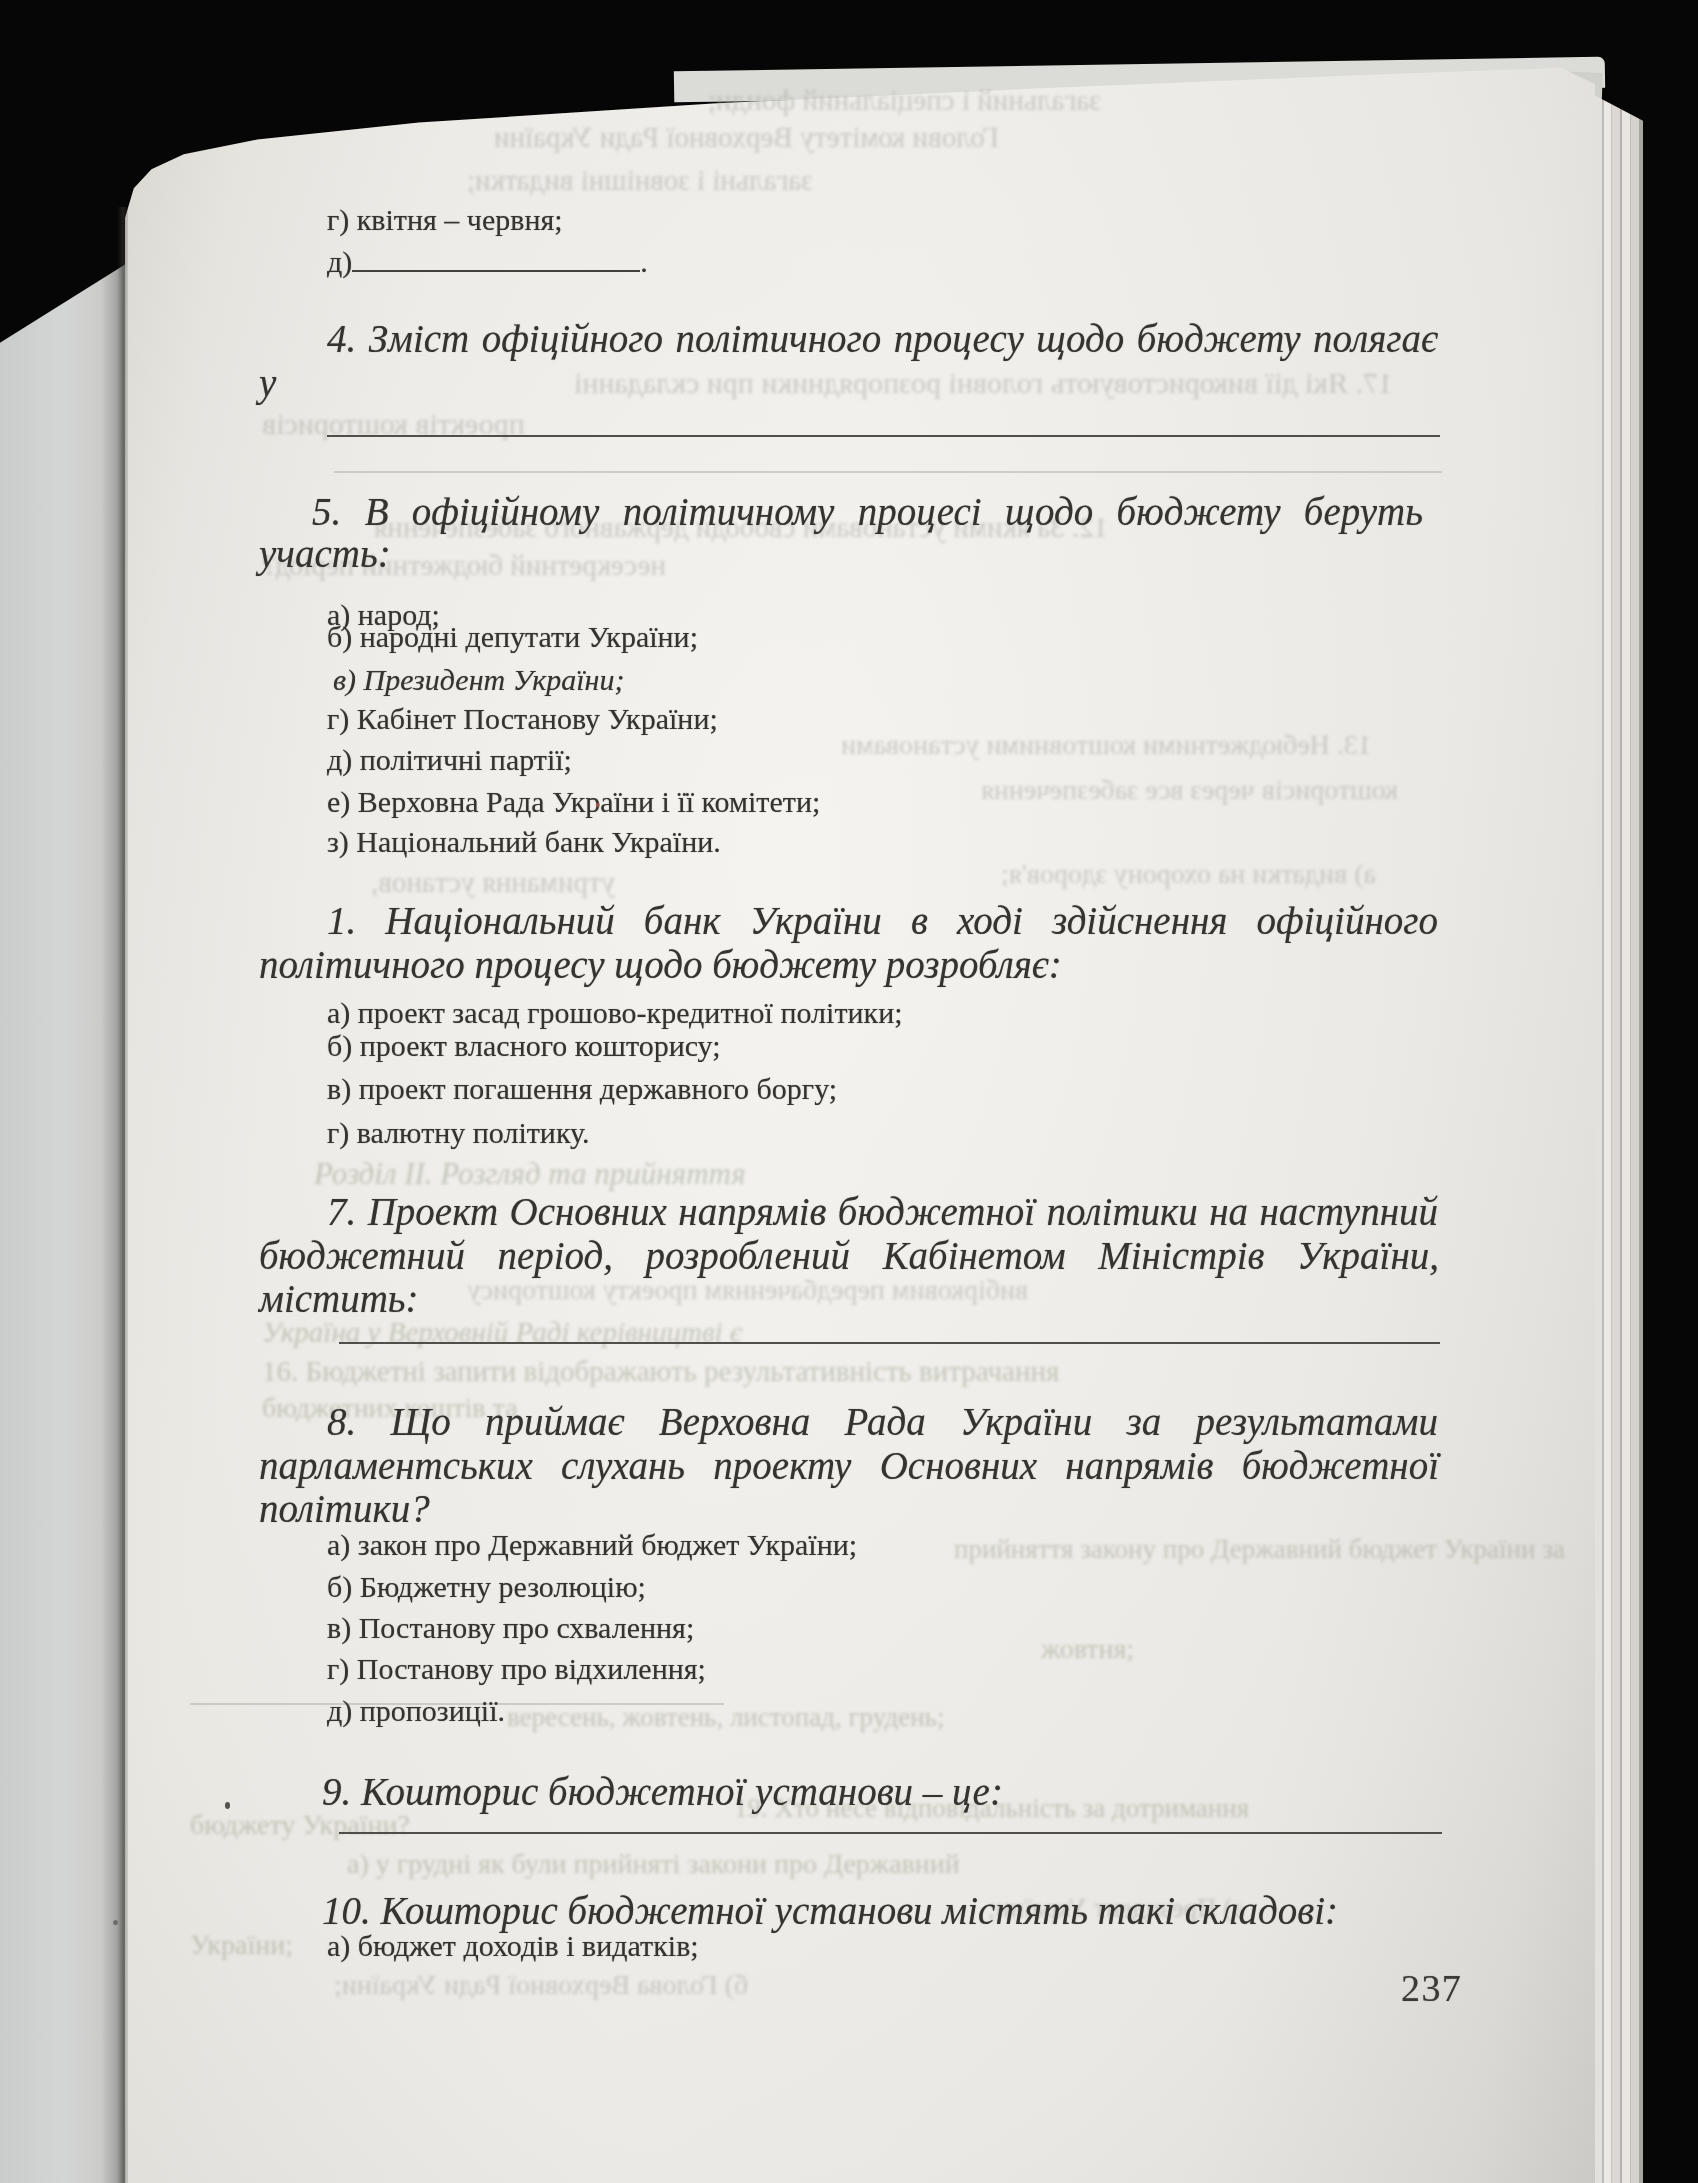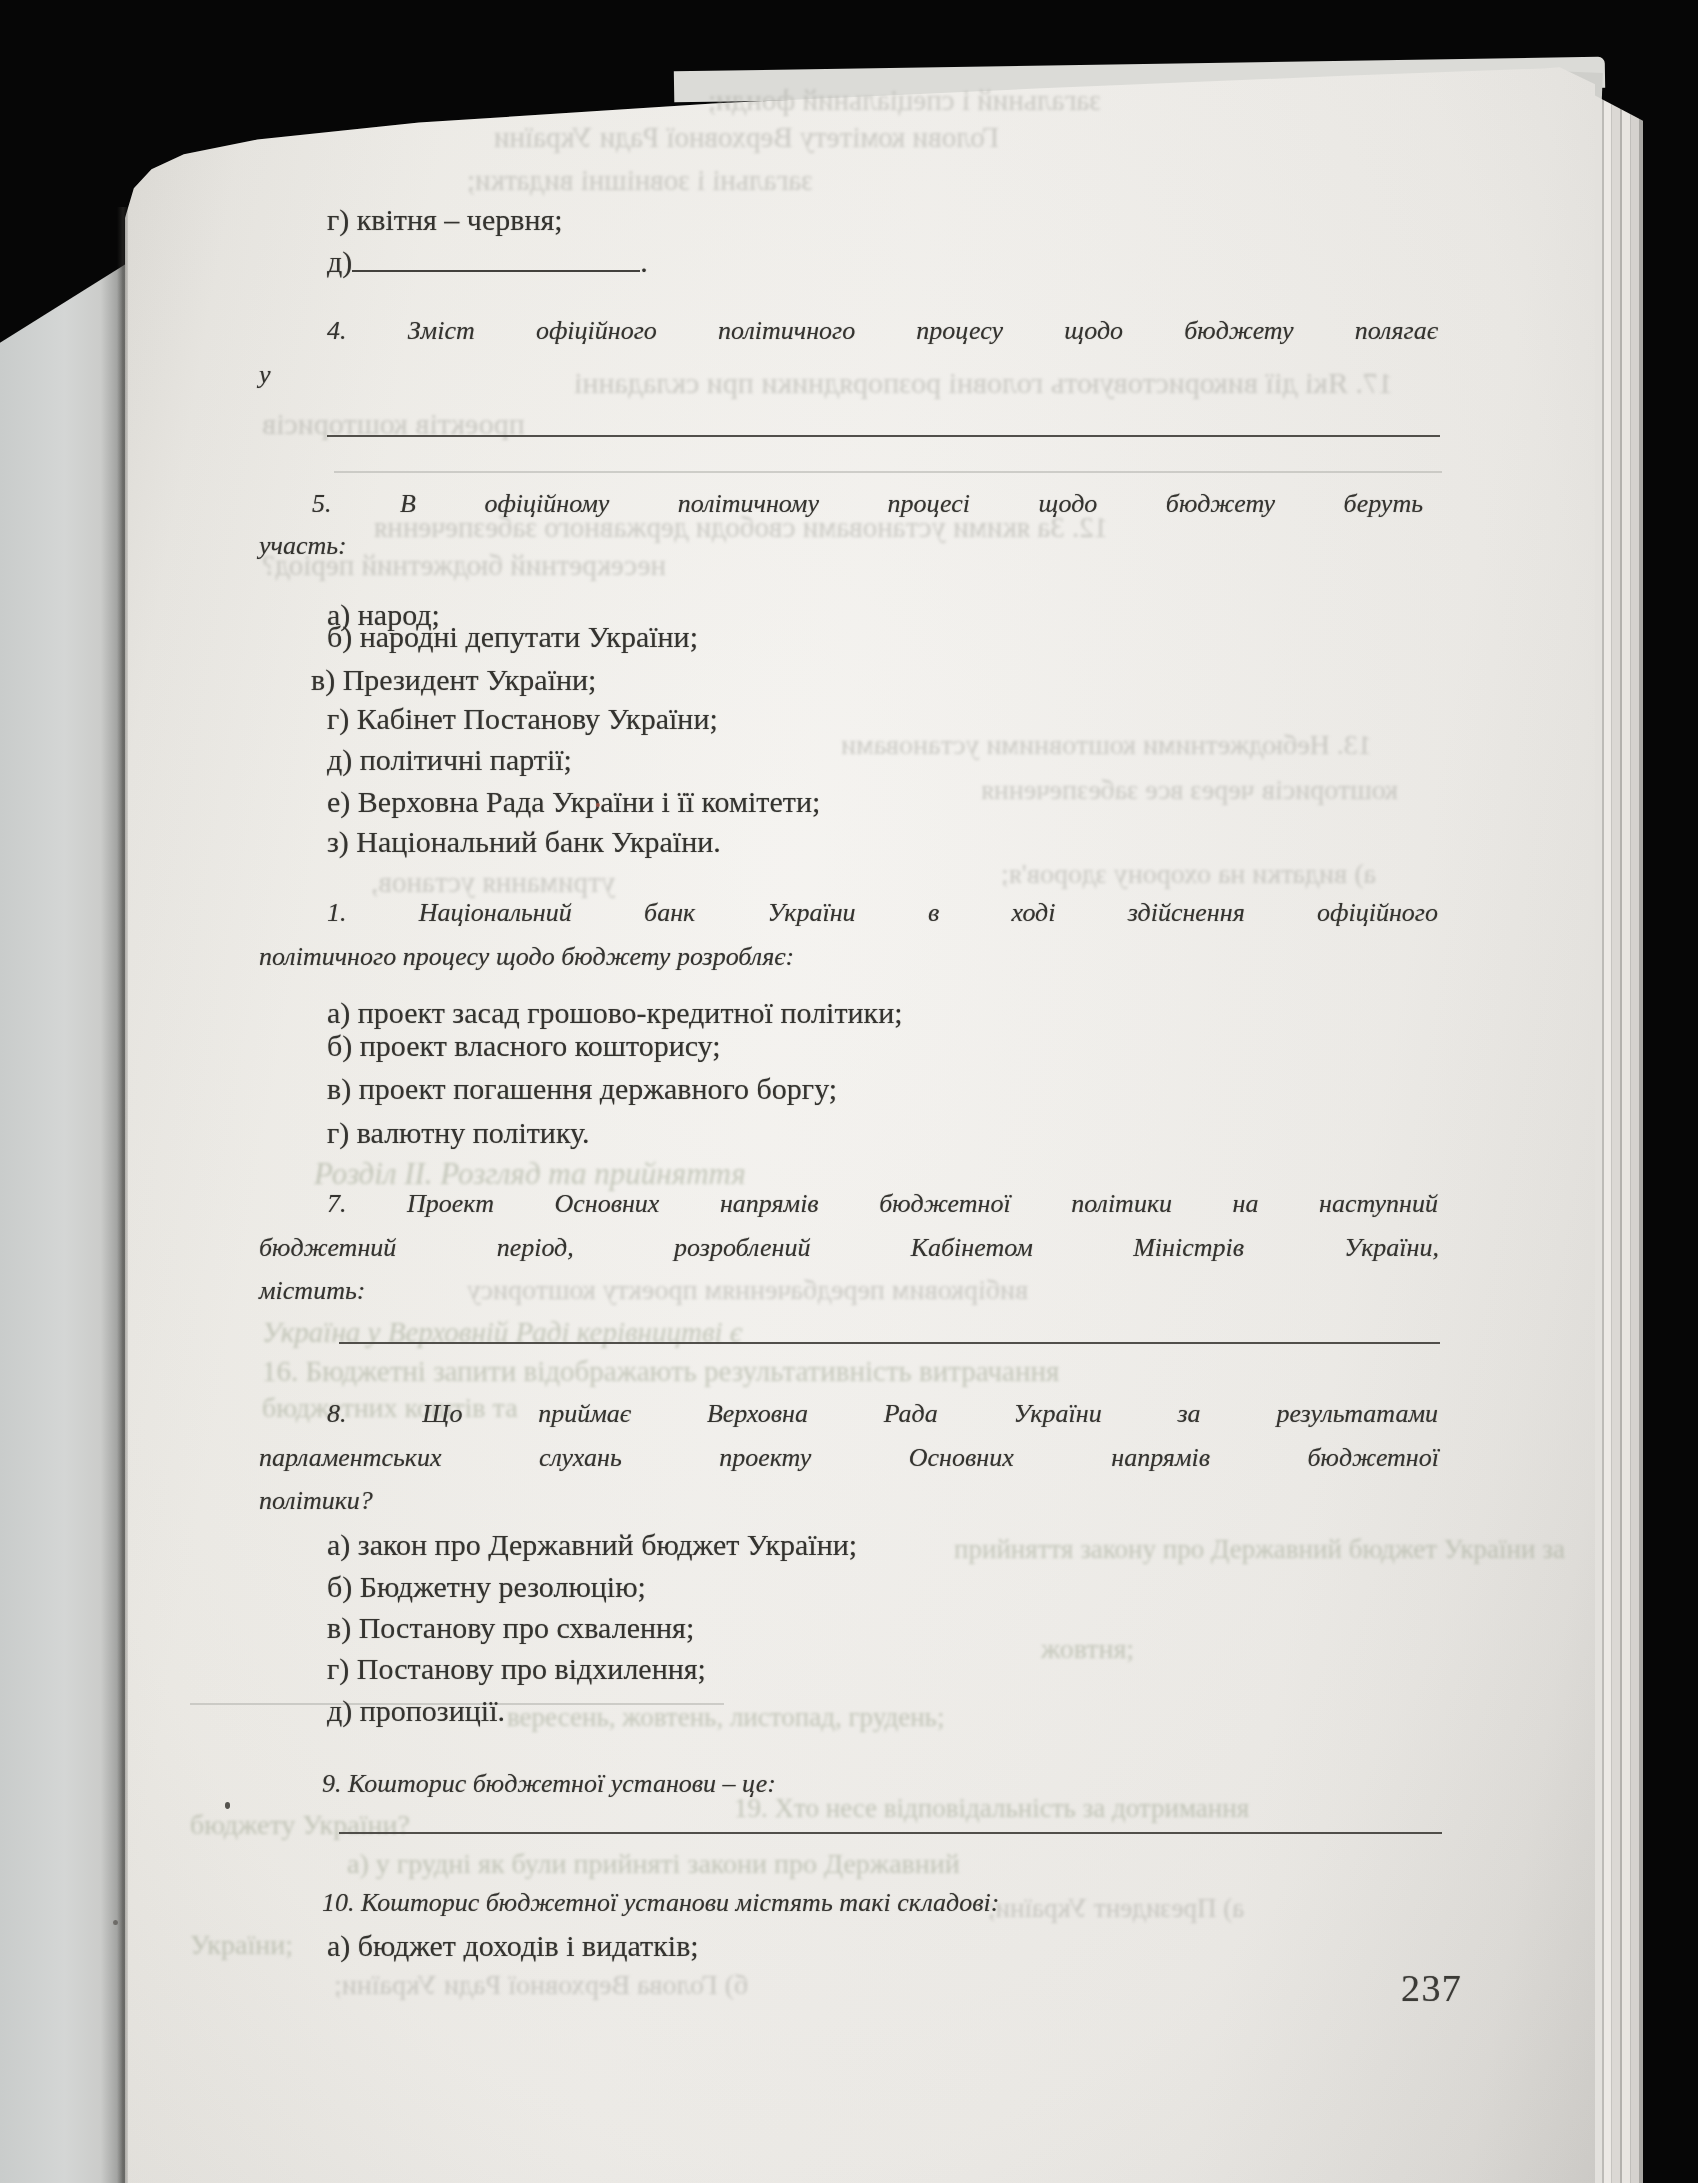--- a/index.html
+++ b/index.html
@@ -27,21 +27,21 @@
     clip-path:polygon(0 7.4%,0.6% 6.0%,1.8% 5.1%,4% 4.4%,9% 3.7%,20% 2.9%,40% 2.0%,62% 1.3%,83% 0.7%,96.5% 0.35%,97.6% 0.3%,100% 1.1%,100% 100%,0 100%);}
 
   
   .fore-edge{position:absolute;left:1595px;top:85px;width:48px;height:2098px;z-index:2;
     background:repeating-linear-gradient(90deg,#e3e1dd 0 6.7px,#bdbbb7 6.7px 8.7px,#ece9e5 8.7px 16px,#c6c4c0 16px 17.4px,#dbd8d4 17.4px 25px,#b3b1ad 25px 27px,#e8e5e1 27px 35px,#c0beba 35px 36px,#d5d2ce 36px 44px,#a8a6a2 44px 48px);
     clip-path:polygon(0 0.5%,100% 1.7%,100% 100%,0 100%);}
 
   
   .t{position:absolute;color:#34332f;font-size:30px;line-height:1.18;white-space:nowrap;z-index:6;
      text-shadow:0 0 1.1px rgba(52,51,47,0.5);}
-  .q{font-style:italic;font-size:26px;}
+  .q{font-style:italic;font-size:39px;}
   .j{white-space:normal;text-align:justify;text-align-last:justify;}
   .blank{position:absolute;height:0;border-top:2.7px solid #43413d;z-index:6;opacity:.92;}
   .iblank{display:inline-block;width:288px;height:5.3px;border-bottom:2.7px solid #43413d;}
   .hair{position:absolute;height:0;border-top:2px solid #b6b6b0;opacity:.6;z-index:5;}
   .pagenum{font-size:38px;letter-spacing:1.3px;color:#3b3a36;}
 
   
   .ghost{position:absolute;color:#a9a9a2;filter:blur(1.5px);opacity:.55;font-size:29px;white-space:nowrap;z-index:5;}
   .ghost.m{transform:scaleX(-1);}
   .ghost.g{color:#9da490;}
@@ -93,21 +93,21 @@
 <div class="t" style="left:327px;top:244px;"><span>д)</span><span class="iblank"></span><span>.</span></div>
 
 <div class="t q j" style="left:327px;top:316px;width:1111px;">4. Зміст офіційного політичного процесу щодо бюджету полягає</div>
 <div class="t q" style="left:259px;top:360px;">у</div>
 <div class="blank" style="left:327px;top:435px;width:1113px;"></div>
 
 <div class="t q j" style="left:312px;top:489px;width:1111px;">5. В офіційному політичному процесі щодо бюджету беруть</div>
 <div class="t q" style="left:259px;top:531px;">участь:</div>
 <div class="t" style="left:327px;top:597px;">а) народ;</div>
 <div class="t" style="left:327px;top:619px;">б) народні депутати України;</div>
-<div class="t" style="left:311px;top:662px;">в) Президент України;</div>
+<div class="t" style="left:333px;top:662px;font-style:italic;">в) Президент України;</div>
 <div class="t" style="left:327px;top:701px;">г) Кабінет Постанову України;</div>
 <div class="t" style="left:327px;top:742px;">д) політичні партії;</div>
 <div class="t" style="left:327px;top:784px;">е) Верховна Рада України і її комітети;</div>
 <div class="t" style="left:327px;top:824px;">з) Національний банк України.</div>
 
 <div class="t q j" style="left:327px;top:898px;width:1111px;">1. Національний банк України в ході здійснення офіційного</div>
 <div class="t q" style="left:259px;top:942px;">політичного процесу щодо бюджету розробляє:</div>
 <div class="t" style="left:327px;top:987px;margin-top:8px;">а) проект засад грошово-кредитної політики;</div>
 <div class="t" style="left:327px;top:1028px;">б) проект власного кошторису;</div>
 <div class="t" style="left:327px;top:1071px;">в) проект погашення державного боргу;</div>

